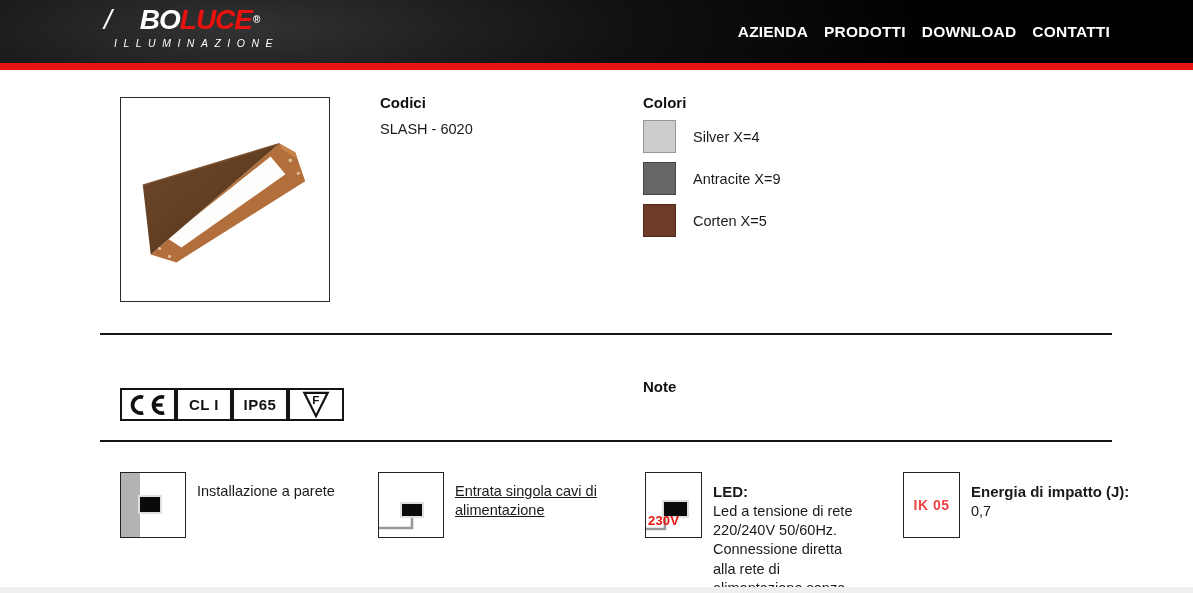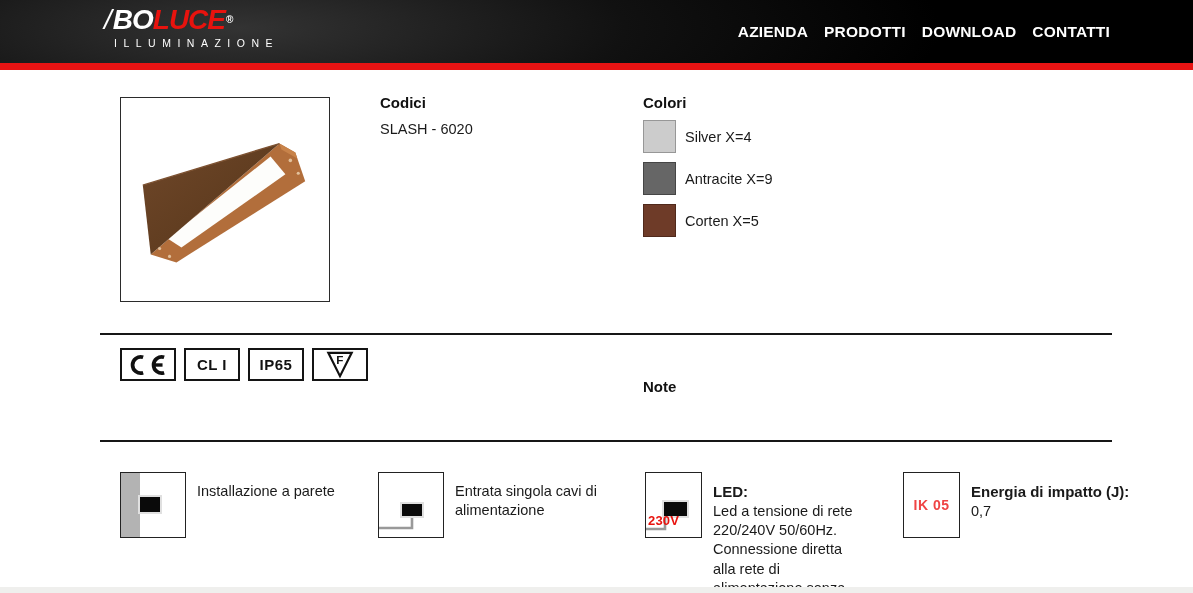--- a/index.html
+++ b/index.html
@@ -13,25 +13,25 @@
   .header {
     position:absolute; top:0; left:0; width:100%; height:63px;
     background:radial-gradient(ellipse 700px 160px at 240px 45%, #333333 0%, #111111 55%, #000000 100%);
   }
   .logo { position:absolute; left:104px; top:5px; cursor:pointer; }
   .logo-main {
     font-style:italic; font-weight:bold; font-size:28px; line-height:30px;
     letter-spacing:-1px; white-space:nowrap;
   }
   .logo-main .slash { color:#ffffff; font-weight:normal; margin-right:2px; }
-  .logo-main .bo   { color:#ffffff; }
+  .logo-main .bo   { color:#ffffff;margin-left:27px; }
   .logo-main .luce { color:#e8130e; }
   .logo-main .reg  { color:#ffffff; font-size:10px; vertical-align:top; font-style:normal; margin-left:1px; }
   .logo-sub {
-    color:#ffffff; font-size:10.5px; letter-spacing:6.5px;
+    color:#ffffff; font-size:10.5px; font-style:italic; letter-spacing:6.5px;
     margin-top:2px; margin-left:10px; white-space:nowrap;
   }
   .nav {
     position:absolute; right:83px; top:0; height:63px;
     display:flex; align-items:center; gap:16px;
   }
   .nav-item {
     color:#ffffff; font-weight:bold; font-size:15.5px; letter-spacing:0.2px;
     cursor:pointer; white-space:nowrap;
   }
@@ -39,31 +39,31 @@
 
   
   .product-image-box {
     position:absolute; left:120px; top:97px; width:210px; height:205px;
     border:1px solid #2b2b2b; background:#ffffff;
   }
   .codici { position:absolute; left:380px; top:94px; }
   .colori { position:absolute; left:643px; top:94px; }
   .sec-heading { font-weight:bold; font-size:15px; color:#111111; }
   .codici .code-value { margin-top:10px; font-size:14.5px; }
-  .swatch-row { display:flex; align-items:center; gap:9px; margin-top:9px; }
+  .swatch-row { display:flex; align-items:center; gap:17px; margin-top:9px; }
   .swatch { width:33px; height:33px; border:1px solid #8a8a8a; }
   .swatch-label { font-size:14.5px; }
 
   
   .divider { position:absolute; left:100px; width:1012px; height:2px; background:#161616; }
   .divider-1 { top:333px; }
   .divider-2 { top:440px; }
 
   
-  .badges { position:absolute; left:120px; top:348px; display:flex; gap:8px; }
+  .badges { position:absolute; left:120px; top:388px; display:flex; }
   .badge {
     width:56px; height:33px; border:2px solid #141414; background:#ffffff;
     display:flex; align-items:center; justify-content:center;
     font-weight:bold; font-size:15px; letter-spacing:0.5px; color:#111111;
   }
   .note { position:absolute; left:643px; top:366px;margin-top:12px; }
   .note-text { margin-top:10px; font-size:14.5px; }
 
   
   .feature { position:absolute; top:472px; display:flex; gap:11px; }
@@ -72,21 +72,21 @@
   .feature-3 { left:645px; }
   .feature-4 { left:903px; }
   .f-icon {
     flex:0 0 auto; border:1px solid #222222; background:#ffffff; position:relative;
   }
   .f-icon.sq { width:66px; height:66px; }
   .f-icon.nr { width:57px; height:66px; }
   .f-label { font-size:14.5px; line-height:1.32; padding-top:2px;margin-top:8px; }
   .f-title { font-weight:bold; font-size:15px; }
   .f-label.w1 { width:170px; }
-  .f-label.w2 { width:160px; }
+  .f-label.w2 { width:160px;text-decoration:underline; }
   .f-label.w3 { width:150px; }
   .f-label.w4 { width:185px; }
 
   
   .wall-strip { position:absolute; left:0; top:0; width:19px; height:100%; background:#b3b3b3; }
   .wall-lamp  { position:absolute; left:19px; top:24px; width:20px; height:15px; background:#0a0a0a; box-shadow:0 0 0 2px #e0e0e0; }
 
   
   .v230 {
     position:absolute; left:2px; bottom:9px; color:#e8130e;

